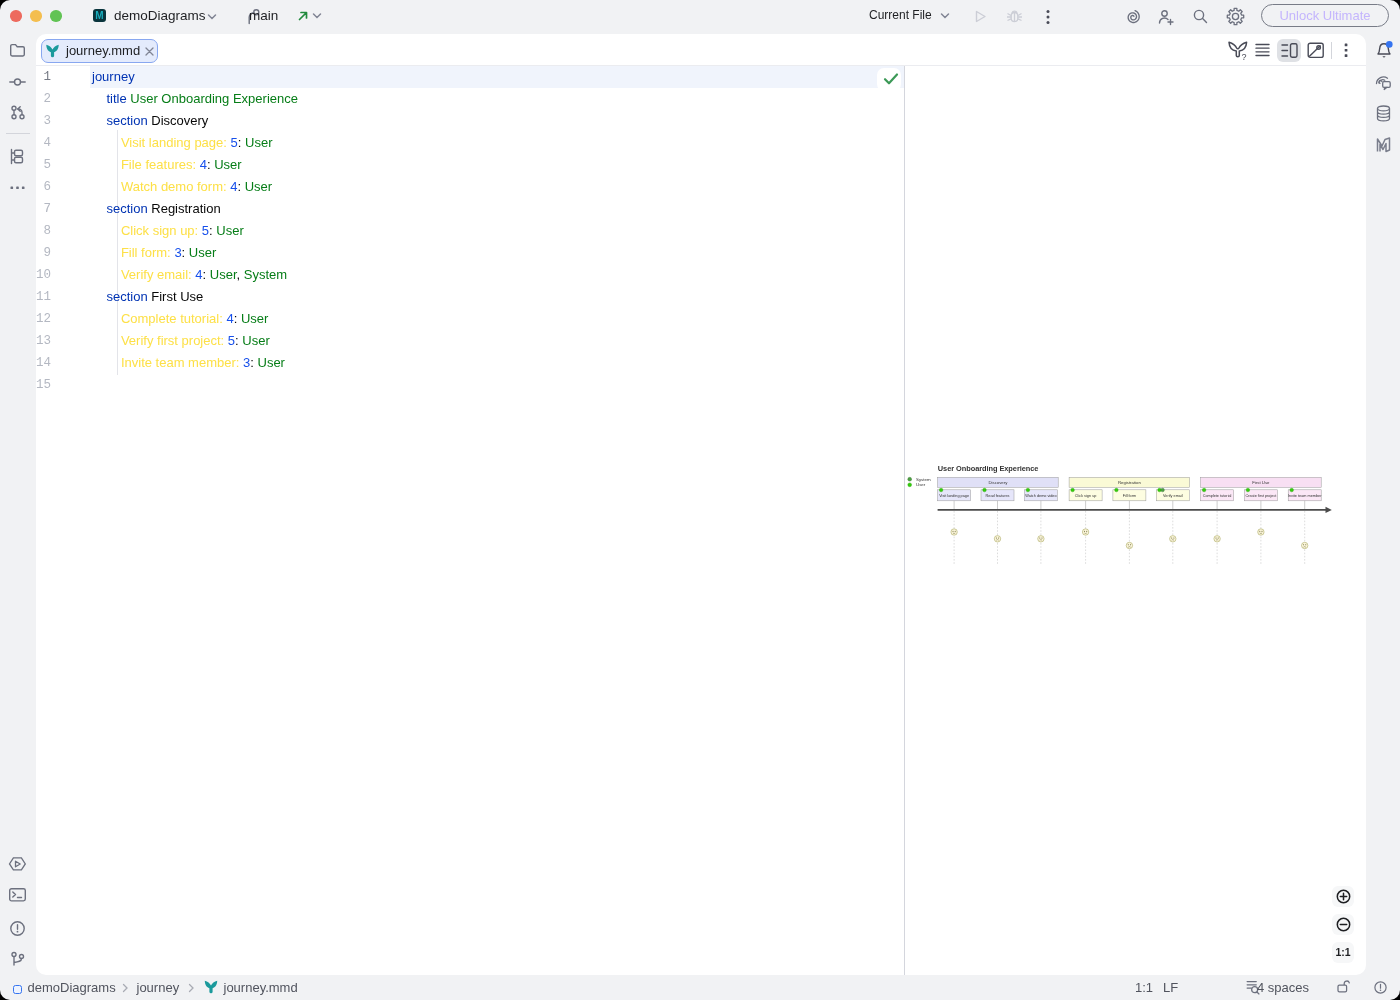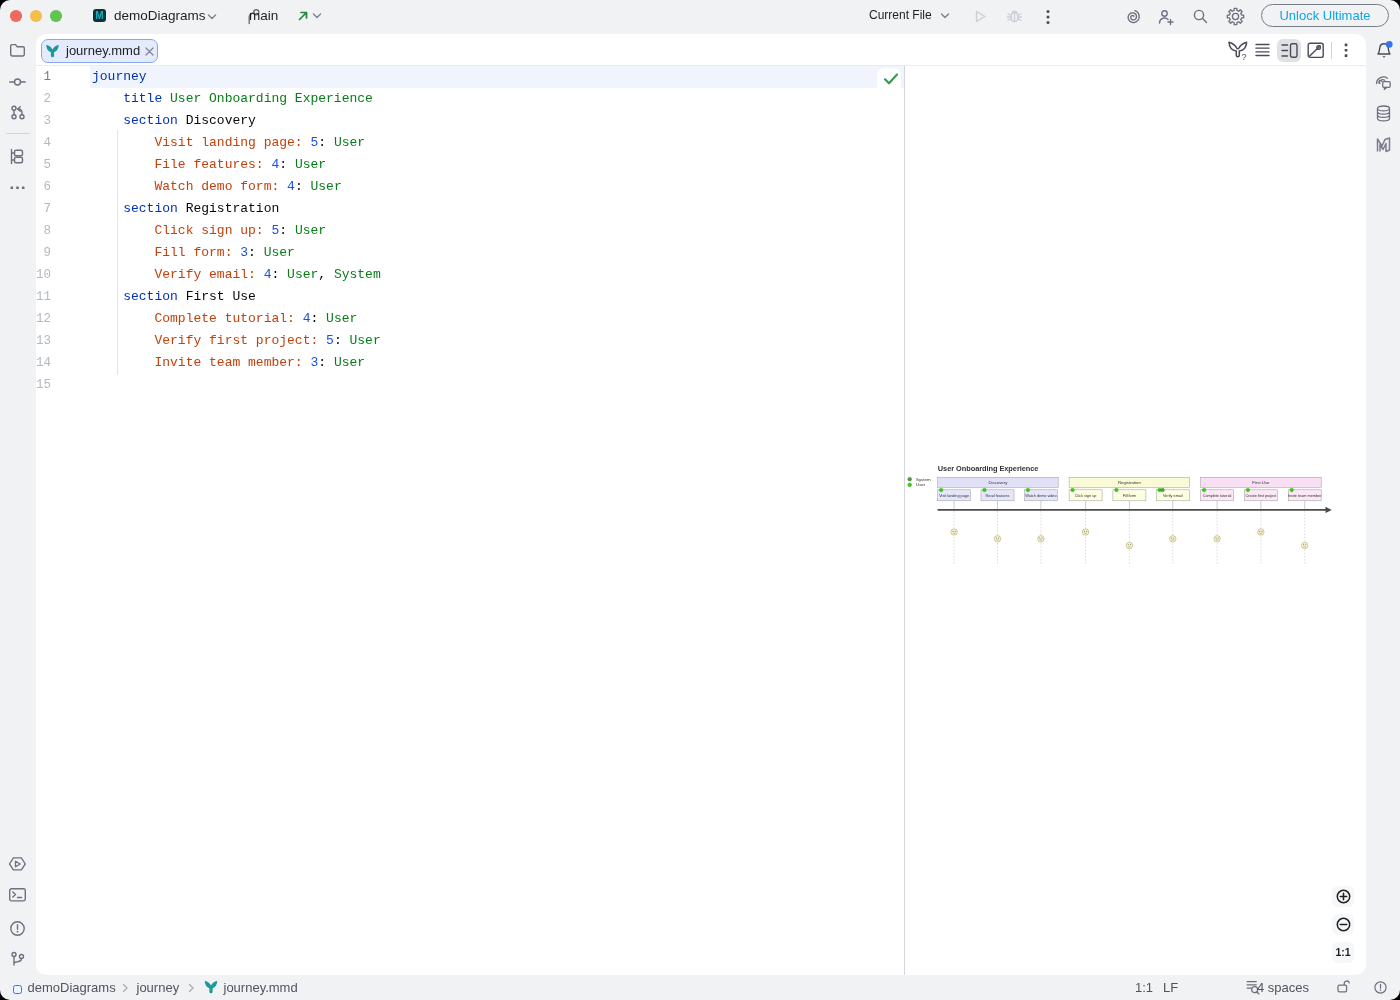--- a/index.html
+++ b/index.html
@@ -6,25 +6,25 @@
   background:#000;font-family:"Liberation Sans",sans-serif;}
 .abs{position:absolute;}
 #island{position:absolute;left:36px;top:34px;width:1330px;height:941px;
   background:#fff;border-radius:10px;}
 #tabsep{position:absolute;left:36px;top:65px;width:1330px;height:1px;background:#EBECF0;}
 #divider{position:absolute;left:904px;top:66px;width:1px;height:909px;background:#D4D6DD;}
 .tl{position:absolute;top:10px;width:11.5px;height:11.5px;border-radius:50%;}
 #tab{position:absolute;left:41px;top:39px;width:117px;height:24px;border-radius:7px;
   background:#E4EBFC;border:1px solid #88A7F0;box-sizing:border-box;}
 #tab .txt{position:absolute;left:24px;top:3px;font-size:13px;color:#1E1F22;}
-.code{position:absolute;left:92px;top:66px;font-family:Liberation Mono, monospace;
+.code{position:absolute;left:92px;top:66px;font-family:Liberation Sans, sans-serif;
   font-size:13px;line-height:22px;white-space:pre;color:#080808;}
 .gut{position:absolute;left:36px;top:66px;width:15px;text-align:right;
   font-family:"Liberation Mono",monospace;font-size:12.5px;line-height:22px;color:#B4B8C2;}
-.kw{color:#0033B3;}.tk{color:#c2410c;margin-top:19px;}.nm{color:#1750EB;}.gr{color:#067D17;}
+.kw{color:#0033B3;}.tk{color:#fde047;margin-top:19px;}.nm{color:#1750EB;}.gr{color:#067D17;}
 #caretline{position:absolute;left:90px;top:66px;width:814px;height:22px;background:#F0F4FC;}
 #indent{position:absolute;left:117px;top:130px;width:1px;height:245px;background:#E3E4E9;}
 .zbtn{position:absolute;left:1332px;width:22px;height:21px;background:#F6F7F8;border-radius:6px;}
 .sbt{font-size:13px;color:#51545E;}
 .ttl{font-size:13px;color:#1E1F22;}
 </style></head>
 <body>
 <div id="win" style="position:absolute;left:0;top:0;width:1400px;height:1000px;background:#F1F2F4;border-radius:10px;"></div>
 
 <div class="tl" style="left:10px;background:#ED6A5E;"></div>
@@ -101,21 +101,21 @@
  <path d="M2.5 15 a5 5 0 0 1 8.5 -3.5 M13.5 11.5 v5 M11 14 h5"></path>
 </svg>
 <svg class="abs" style="left:1192px;top:8px" width="17" height="17" viewBox="0 0 17 17" fill="none" stroke="#6C707E" stroke-width="1.4" stroke-linecap="round">
  <circle cx="7" cy="7" r="4.6"></circle>
     <path d="M10.6 10.6 L14.5 14.5"></path>
 </svg>
 <svg class="abs" style="left:1226px;top:7px" width="19" height="19" viewBox="0 0 19 19" fill="none" stroke="#6C707E">
  <path d="M17.69 8.14 L17.69 10.86 L15.54 10.90 L14.76 12.78 L16.25 14.33 L14.33 16.25 L12.78 14.76 L10.90 15.54 L10.86 17.69 L8.14 17.69 L8.10 15.54 L6.22 14.76 L4.67 16.25 L2.75 14.33 L4.24 12.78 L3.46 10.90 L1.31 10.86 L1.31 8.14 L3.46 8.10 L4.24 6.22 L2.75 4.67 L4.67 2.75 L6.22 4.24 L8.10 3.46 L8.14 1.31 L10.86 1.31 L10.90 3.46 L12.78 4.24 L14.33 2.75 L16.25 4.67 L14.76 6.22 L15.54 8.10 Z" stroke-width="1.3" stroke-linejoin="round"></path>
  <circle cx="9.5" cy="9.5" r="3.1" stroke-width="1.3"></circle>
 </svg>
-<div class="abs" style="left:1261px;top:4px;width:128px;height:23px;border:1.2px solid #787C87;border-radius:12px;box-sizing:border-box;text-align:center;line-height:21px;font-size:13px;color:#0ea5e9">Unlock Ultimate</div>
+<div class="abs" style="left:1261px;top:4px;width:128px;height:23px;border:1.2px solid #787C87;border-radius:12px;box-sizing:border-box;text-align:center;line-height:21px;font-size:13px;color:#c4b5fd">Unlock Ultimate</div>
 
 <g id="leftstrip"></g>
 <svg class="abs" style="left:9px;top:42px" width="17" height="16" viewBox="0 0 17 16" fill="none" stroke="#6C707E" stroke-width="1.4">
  <path d="M1.7 4 c0-.8.6-1.4 1.4-1.4 h3.4 l1.7 2.1 h5.7 c.8 0 1.4.6 1.4 1.4 v6.5 c0 .8-.6 1.4-1.4 1.4 H3.1 c-.8 0-1.4-.6-1.4-1.4 z"></path>
 </svg>
 <svg class="abs" style="left:9px;top:74px" width="17" height="16" viewBox="0 0 17 16" fill="none" stroke="#6C707E" stroke-width="1.4" stroke-linecap="round">
  <circle cx="8.5" cy="8" r="3"></circle>
     <path d="M0.8 8 h4.7 M11.5 8 h4.7"></path>
 </svg>
 <svg class="abs" style="left:9px;top:104px" width="17" height="17" viewBox="0 0 17 17" fill="none" stroke="#6C707E" stroke-width="1.4" stroke-linecap="round">

